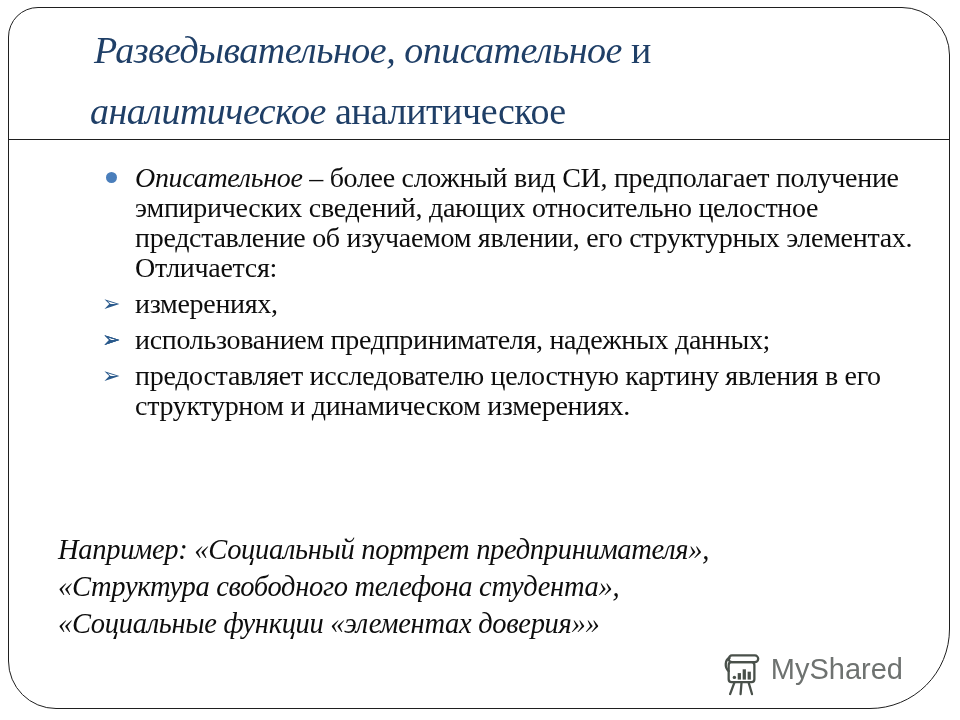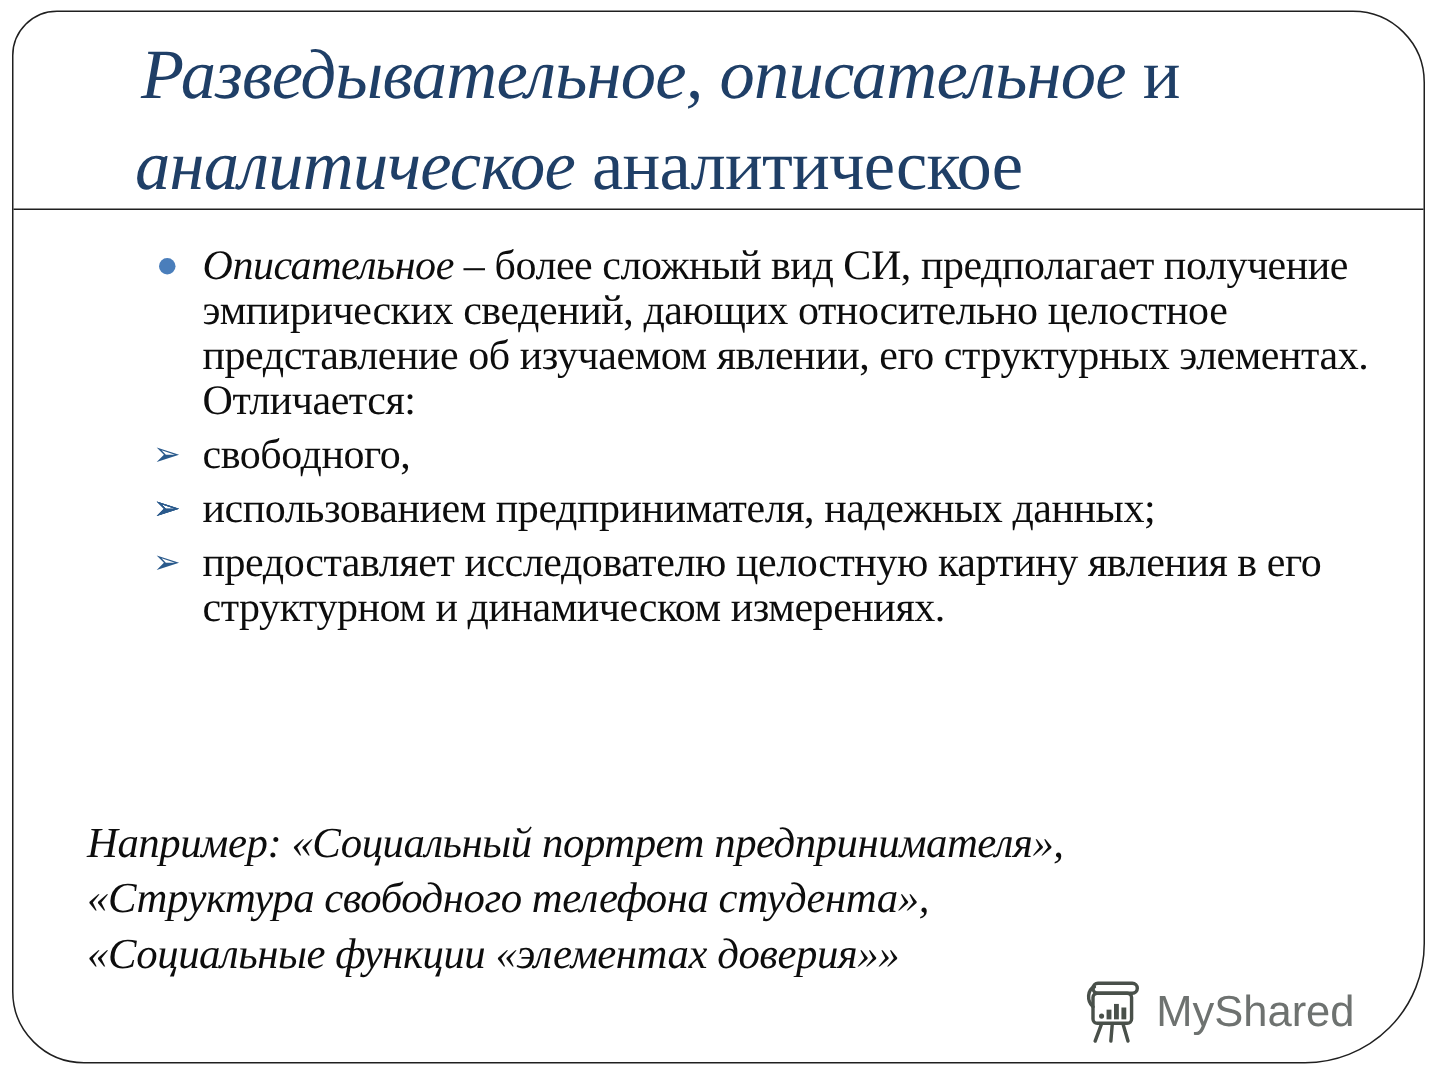--- a/index.html
+++ b/index.html
@@ -14,21 +14,21 @@
     border-radius:30px 48px 80px 48px;
     pointer-events:none;
   }
   .title-rule{
     position:absolute;left:9px;right:11px;top:139px;
     border-top:1.5px solid #1f1f1f;
   }
   
   .title{
     position:absolute;left:94px;top:20px;width:830px;
-    color:#1f3f67;font-size:47px;line-height:61px;
+    color:#1f3f67;font-size:38px;line-height:61px;
     letter-spacing:-0.5px;
   }
   .title .t-ital{font-style:italic;}
   .title .t-reg{font-style:normal;}
   .title-line2{padding-left:0px;margin-left:-4px;}
   
   .body-area{
     position:absolute;left:55px;top:163px;width:816px;
     font-size:28px;line-height:30px;color:#0d0d0d;letter-spacing:-0.3px;margin-left:47px;
   }
@@ -40,29 +40,29 @@
   .main-bullet p{margin:0;}
   .main-bullet em{font-style:italic;}
   .arrows{list-style:none;margin:6px 0 0 0;padding:0;}
   .arrows li{position:relative;padding-left:33px;margin-top:6px;}
   .arrows .arrow{
     position:absolute;left:0;top:1px;
     color:#2a5a8c;font-family:"DejaVu Sans",sans-serif;font-size:22px;line-height:28px;
   }
   
   .examples{
-    position:absolute;left:58px;top:544px;width:860px;
+    position:absolute;left:58px;top:531px;width:860px;
     font-style:italic;font-size:28.5px;line-height:37px;color:#0d0d0d;
     letter-spacing:-0.3px;
   }
   .examples p{margin:0;}
   
   .watermark{
     position:absolute;right:57px;bottom:23px;
-    display:flex;align-items:center;gap:9px;
+    display:flex;align-items:flex-start;gap:9px;
     color:#6e7270;font-family:"Liberation Sans",sans-serif;font-size:29px;
     text-decoration:none;cursor:pointer;
   }
   .watermark svg{color:#49504a;display:block;}
 </style>
 </head>
 <body>
 
 <div class="slide-border"></div>
 <div class="title-rule"></div>
@@ -72,21 +72,21 @@
   <div class="title-line title-line2"><span class="t-ital">аналитическое</span><span class="t-reg"> аналитическое</span></div>
 </header>
 
 <main class="body-area">
   <div class="main-bullet">
     <span class="dot"></span>
     <p><em>Описательное</em><span> – более сложный вид СИ, предполагает получение эмпирических сведений, дающих относительно целостное представление об изучаемом явлении, его структурных элементах. Отличается:</span></p>
   </div>
 
   <ul class="arrows">
-    <li><span class="arrow">➢</span><span>свободного,</span></li>
+    <li><span class="arrow">➢</span><span>измерениях,</span></li>
     <li><span class="arrow">➢</span></li>
     <li><span class="arrow">➢</span></li>
     <li><span class="arrow">➢</span><span>использованием предпринимателя, надежных данных;</span></li>
     <li><span class="arrow">➢</span><span>предоставляет исследователю целостную картину явления в его структурном и динамическом измерениях.</span></li>
   </ul>
 </main>
 
 <section class="examples">
   <p>Например: «Социальный портрет предпринимателя»,</p>
   <p>«Структура свободного телефона студента»,</p>

